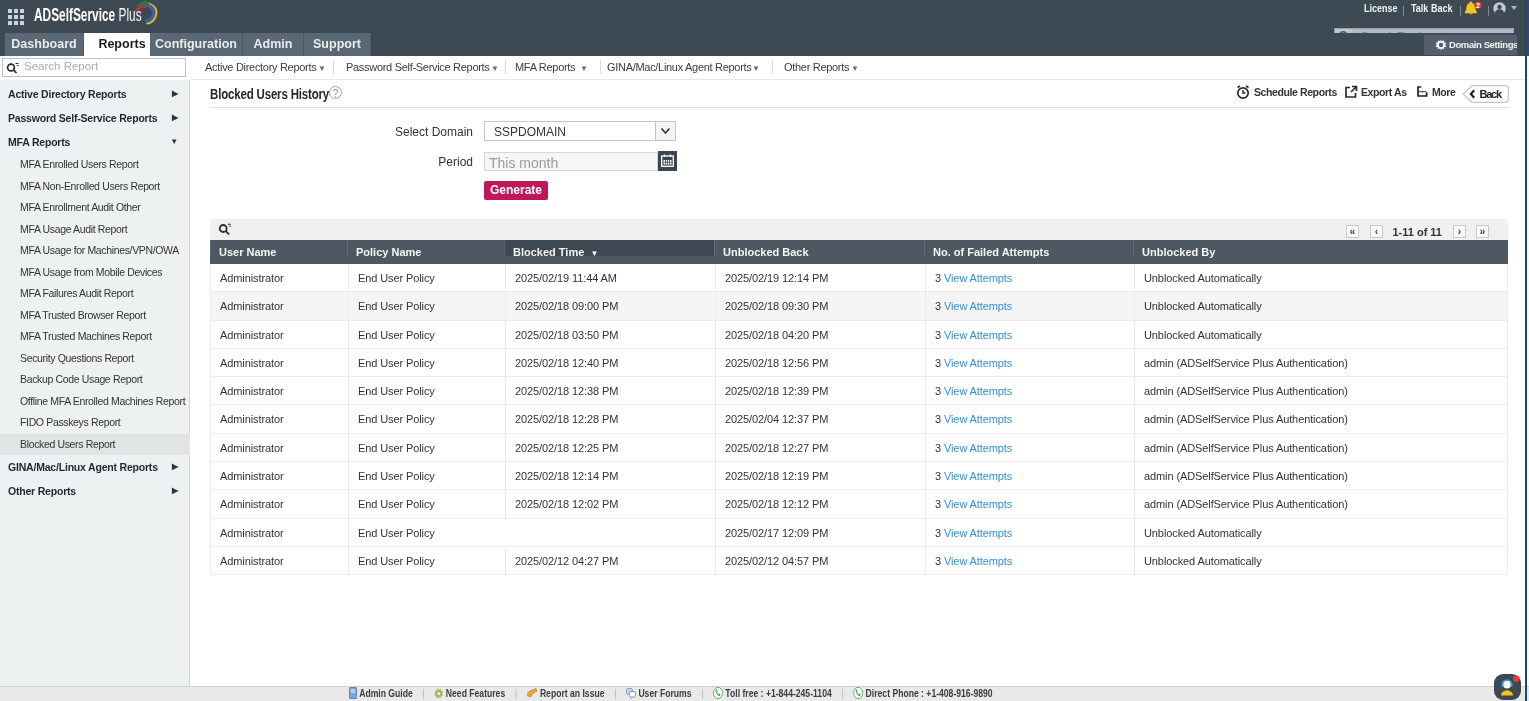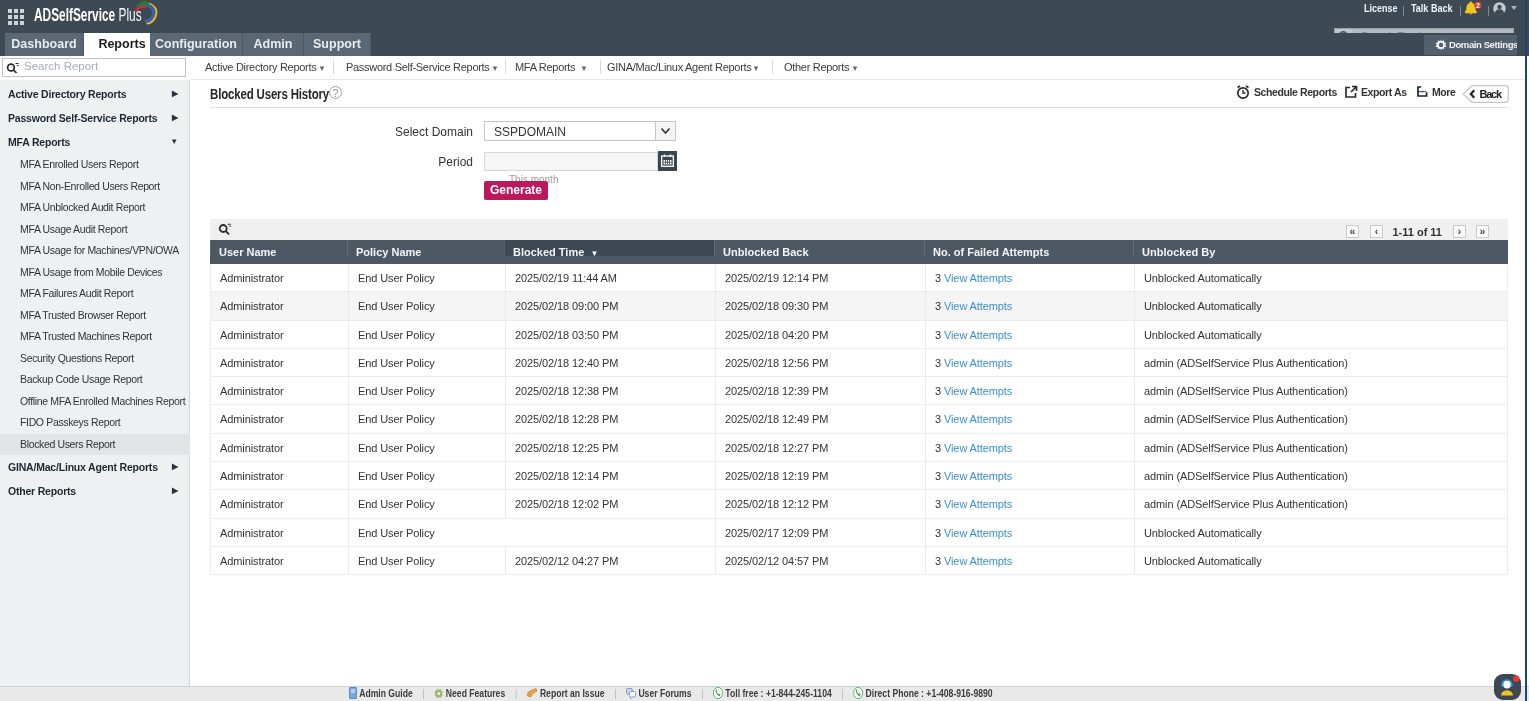--- a/index.html
+++ b/index.html
@@ -47,21 +47,21 @@
 #help { position:absolute; left:138px; top:5px; width:13px; height:13px; border:1px solid #a2a2a2; border-radius:50%; color:#8c8c8c; font-size:10px; text-align:center; line-height:13px; }
 #hr1 { position:absolute; left:19px; top:51px; width:1298px; border-top:1px solid #e2e2e2; }
 .actit { position:absolute; top:5px; font-size:10.5px; letter-spacing:-0.4px; font-weight:bold; color:#333; white-space:nowrap; }
 
 
 .flabel { position:absolute; font-size:12px; color:#333; text-align:right; }
 #selbox { position:absolute; left:293px; top:65px; width:192px; height:20px; border:1px solid #c5c5c5; background:#fff; }
 #selbox .txt { position:absolute; left:9px; top:3px; font-size:12px; color:#333; }
 #selbox .dd { position:absolute; right:0; top:0; width:20px; height:18px; background:#f4f4f4; border-left:1px solid #c5c5c5; }
 #perbox { position:absolute; left:293px; top:96px; width:174px; height:19px; border:1px solid #d6d6d6; background:#f6f6f6; }
-#perbox .txt { position:absolute; left:24px; top:2px; font-size:10px; color:#9b9b9b;margin-top:19px; }
+#perbox .txt { position:absolute; left:4px; top:2px; font-size:14px; color:#9b9b9b; }
 #calbtn { position:absolute; left:467px; top:95px; width:19px; height:20px; background:#3a4750; }
 #genbtn { position:absolute; left:293px; top:125px; width:64px; height:19px; background:#be185d; border-radius:2px; color:#fff; font-size:12px; font-weight:bold; text-align:center; line-height:19px; }
 
 
 #toolbar { position:absolute; left:19px; top:163px; width:1298px; height:21px; background:#f0f0f0; }
 #pager { position:absolute; right:0; top:6px; height:13px; width:100%; }
 .pbtn { position:absolute; top:0; width:13px; height:13px; background:#fbfbfb; border:1px solid #c9c9c9; color:#444; font-size:10.5px; font-weight:bold; text-align:center; line-height:11.5px; }
 #pinfo { position:absolute; top:1px; font-size:11px; font-weight:bold; color:#333; white-space:nowrap; }
 #thead { position:absolute; left:19px; top:184px; width:1298px; height:24px; background:#4d5862; }
 .th { position:absolute; top:0; height:16px; line-height:24px; padding-left:8px; color:#f4f6f7; font-size:11px; font-weight:bold; border-left:1px solid rgba(255,255,255,0.12); }
@@ -157,21 +157,21 @@
       <path d="M9.5 1.5 l3 0 M10.8 3.5 l1.7 0" stroke="#2b2b2b" stroke-width="1.1"></path>
     </svg>
     <div class="ph">Search Report</div>
   </div>
   <div id="menulist">
     <div class="m1">Active Directory Reports<span class="arr">▶</span></div>
     <div class="m1">Password Self-Service Reports<span class="arr">▶</span></div>
     <div class="m1">MFA Reports<span class="arr">▼</span></div>
     <div class="m2">MFA Enrolled Users Report</div>
     <div class="m2">MFA Non-Enrolled Users Report</div>
-    <div class="m2">MFA Unblocked Audit Report</div>
+    <div class="m2">MFA Enrollment Audit Other</div>
     <div class="m2">MFA Usage Audit Report</div>
     <div class="m2">MFA Usage for Machines/VPN/OWA</div>
     <div class="m2">MFA Usage from Mobile Devices</div>
     <div class="m2">MFA Failures Audit Report</div>
     <div class="m2">MFA Trusted Browser Report</div>
     <div class="m2">MFA Trusted Machines Report</div>
     <div class="m2">Security Questions Report</div>
     <div class="m2">Backup Code Usage Report</div>
     <div class="m2">Offline MFA Enrolled Machines Report</div>
     <div class="m2">FIDO Passkeys Report</div>
@@ -311,21 +311,21 @@
           <div class="cell" style="left:137px;width:157px;">End User Policy</div>
           <div class="cell" style="left:294px;width:210px;">2025/02/18 12:38 PM</div>
           <div class="cell" style="left:504px;width:210px;">2025/02/18 12:39 PM</div>
           <div class="cell" style="left:714px;width:209px;">3 <a>View Attempts</a></div>
           <div class="cell" style="left:923px;width:375px;">admin (ADSelfService Plus Authentication)</div>
         </div>
 <div class="row">
           <div class="cell c1" style="left:0;width:137px;">Administrator</div>
           <div class="cell" style="left:137px;width:157px;">End User Policy</div>
           <div class="cell" style="left:294px;width:210px;">2025/02/18 12:28 PM</div>
-          <div class="cell" style="left:504px;width:210px;">2025/02/18 12:49 PM</div>
+          <div class="cell" style="left:504px;width:210px;">2025/02/04 12:37 PM</div>
           <div class="cell" style="left:714px;width:209px;">3 <a>View Attempts</a></div>
           <div class="cell" style="left:923px;width:375px;">admin (ADSelfService Plus Authentication)</div>
         </div>
 <div class="row">
           <div class="cell c1" style="left:0;width:137px;">Administrator</div>
           <div class="cell" style="left:137px;width:157px;">End User Policy</div>
           <div class="cell" style="left:294px;width:210px;">2025/02/18 12:25 PM</div>
           <div class="cell" style="left:504px;width:210px;">2025/02/18 12:27 PM</div>
           <div class="cell" style="left:714px;width:209px;">3 <a>View Attempts</a></div>
           <div class="cell" style="left:923px;width:375px;">admin (ADSelfService Plus Authentication)</div>

